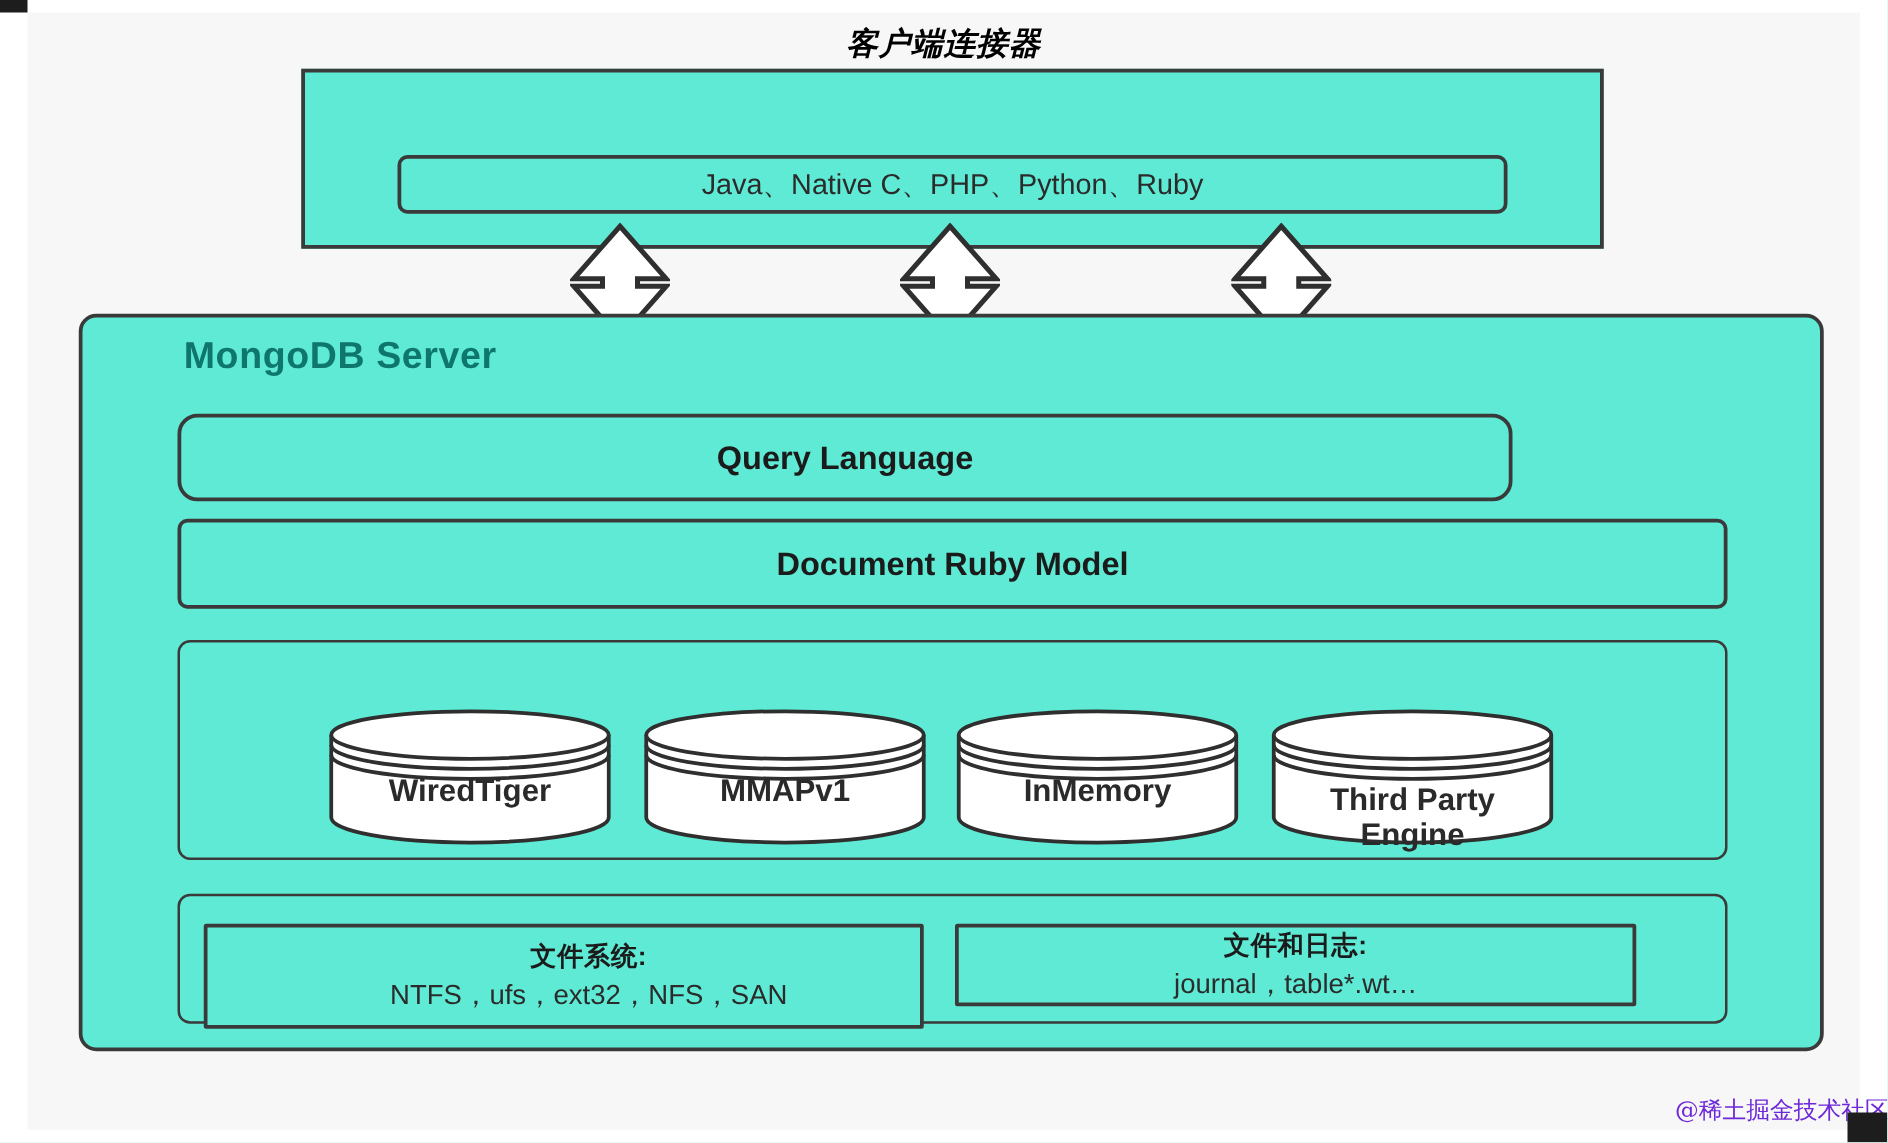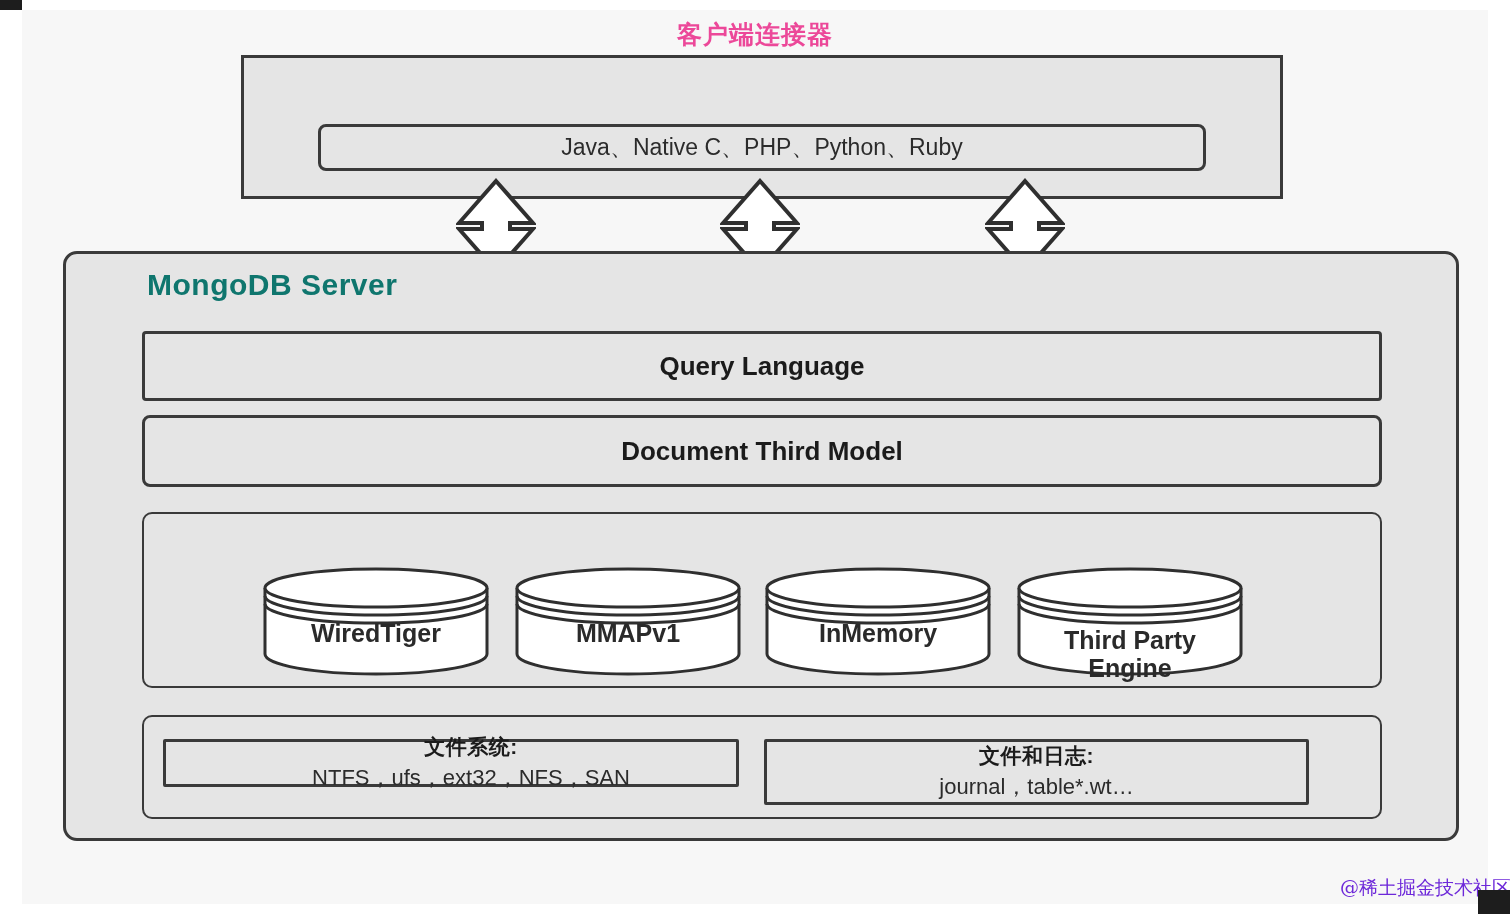--- a/index.html
+++ b/index.html
@@ -38,21 +38,21 @@
     left: 1478px;
     top: 890px;
     width: 32px;
     height: 24px;
     background: #1d1d1d;
   }
 
   
   .box {
     position: absolute;
-    background: #e5e5e5;
+    background: #5eead4;
     border: 3px solid #3a3a3a;
     box-sizing: border-box;
   }
 
   .center-text {
     display: flex;
     align-items: center;
     justify-content: center;
     text-align: center;
   }
@@ -66,22 +66,23 @@
     border-width: 3px;
   }
   #client-connector-title {
     position: absolute;
     left: 0;
     top: 18px;
     width: 100%;
     text-align: center;
     font-size: 25px;
     font-weight: bold;
-    color: #ec4899;
+    color: #000000;
     letter-spacing: 1px;
+    font-style: italic;
   }
   #client-drivers {
     left: 318px;
     top: 124px;
     width: 888px;
     height: 47px;
     border-width: 3px;
     border-radius: 8px;
     font-size: 23px;
     color: #2b2b2b;
@@ -109,23 +110,23 @@
     top: 268px;
     font-size: 30px;
     font-weight: bold;
     color: #0f766e;
     letter-spacing: 0.5px;
   }
 
   #query-language {
     left: 142px;
     top: 331px;
-    width: 1240px;
+    width: 1068px;
     height: 70px;
-    border-radius: 4px;
+    border-radius: 16px;
     font-size: 26px;
     font-weight: bold;
     color: #1b1b1b;
   }
   #document-data-model {
     left: 142px;
     top: 415px;
     width: 1240px;
     height: 72px;
     border-radius: 8px;
@@ -187,21 +188,21 @@
     border-radius: 2px;
     flex-direction: column;
     display: flex;
     align-items: center;
     justify-content: center;
   }
   #filesystem-box {
     left: 163px;
     top: 739px;
     width: 576px;
-    height: 48px;
+    height: 84px;
     padding-left: 40px;
   }
   #filelog-box {
     left: 764px;
     top: 739px;
     width: 545px;
     height: 66px;
   }
   .file-title {
     font-size: 21px;
@@ -251,21 +252,21 @@
   <div class="arrow-updown" style="left:985px; top:178px;">
     <svg width="80" height="96" viewBox="0 0 80 96">
       <polygon points="40,3 77,45 54,45 54,51 77,51 40,93 3,51 26,51 26,45 3,45" fill="#ffffff" stroke="#2f2f2f" stroke-width="4" stroke-linejoin="miter"></polygon>
     </svg>
   </div>
 
   <div class="box" id="mongodb-server"></div>
   <div id="mongodb-server-title">MongoDB Server</div>
 
   <div class="box center-text" id="query-language">Query Language</div>
-  <div class="box center-text" id="document-data-model">Document Third Model</div>
+  <div class="box center-text" id="document-data-model">Document Ruby Model</div>
 
   <div class="box" id="pluggable-storage"></div>
 
   <div class="cylinder" style="left:262px; top:566px;">
     <svg width="228" height="110" viewBox="0 0 228 110">
       <path d="M3,22 L3,88 A111,20 0 0 0 225,88 L225,22" fill="#ffffff" stroke="#2f2f2f" stroke-width="3"></path>
       <ellipse cx="114" cy="22" rx="111" ry="19" fill="#ffffff" stroke="#2f2f2f" stroke-width="3"></ellipse>
       <path d="M3,30 A111,19 0 0 0 225,30" fill="none" stroke="#2f2f2f" stroke-width="3"></path>
       <path d="M3,38 A111,19 0 0 0 225,38" fill="none" stroke="#2f2f2f" stroke-width="3"></path>
     </svg>

